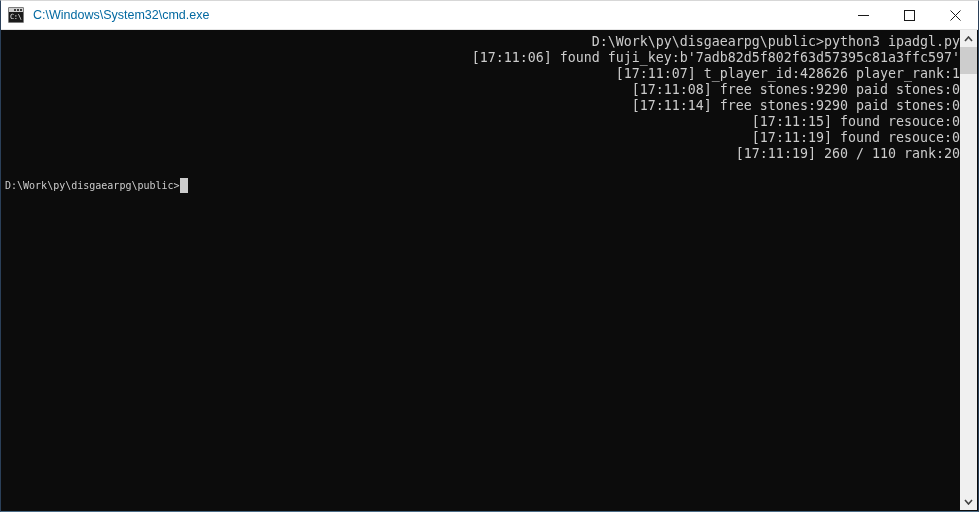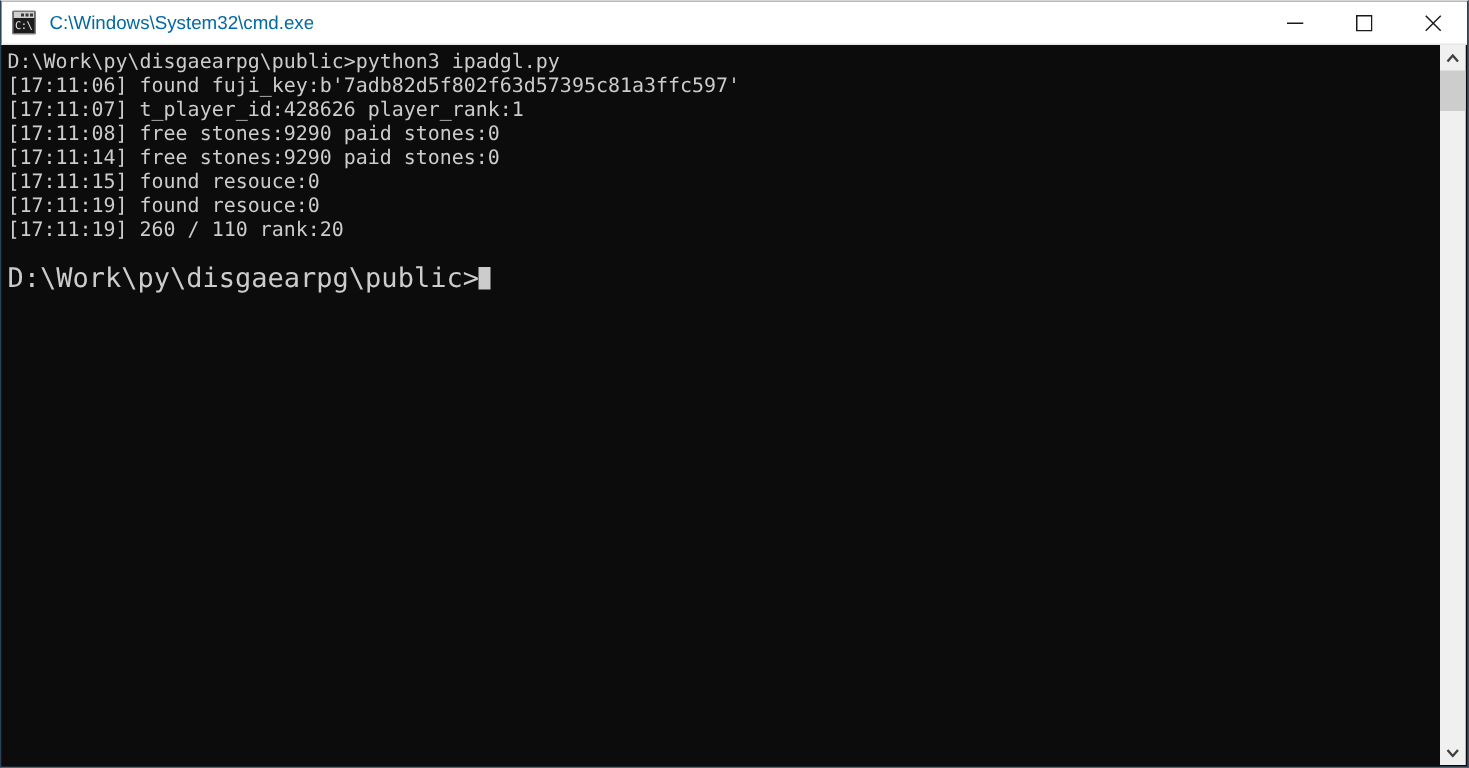--- a/index.html
+++ b/index.html
@@ -123,21 +123,21 @@
     box-sizing: border-box;
   }
   #console-lines {
     font-family: "DejaVu Sans Mono", "Liberation Mono", monospace;
     font-size: 13.3px;
     line-height: 16px;
     color: #cccccc;
     white-space: pre;
     letter-spacing: 0px;
   }
-  .line { height: 16px; }
+  .line { height: 16px; text-align: right; }
   .line.blank { height: 16px; }
   #prompt-line {
     display: flex;
     align-items: flex-start;
     height: 16px;
   }
   #cursor-block {
     display: inline-block;
     width: 8px;
     height: 15px;
@@ -214,21 +214,21 @@
           <line x1="0.5" y1="0.5" x2="10.5" y2="10.5" stroke="#1a1a1a" stroke-width="1"></line>
           <line x1="10.5" y1="0.5" x2="0.5" y2="10.5" stroke="#1a1a1a" stroke-width="1"></line>
         </svg>
       </button>
     </div>
   </div>
 
   <div id="terminal">
     <div id="console-lines"><div class="line">D:\Work\py\disgaearpg\public&gt;python3 ipadgl.py</div><div class="line">[17:11:06] found fuji_key:b'7adb82d5f802f63d57395c81a3ffc597'</div><div class="line">[17:11:07] t_player_id:428626 player_rank:1</div><div class="line">[17:11:08] free stones:9290 paid stones:0</div><div class="line">[17:11:14] free stones:9290 paid stones:0</div><div class="line">[17:11:15] found resouce:0</div><div class="line">[17:11:19] found resouce:0</div><div class="line">[17:11:19] 260 / 110 rank:20</div><div class="line blank">&nbsp;</div></div>
     <div id="prompt-line">
-      <span id="prompt-text" style="font-family:'DejaVu Sans Mono','Liberation Mono',monospace;font-size:18px;line-height:16px;color:#cccccc;white-space:pre;">D:\Work\py\disgaearpg\public&gt;</span>
+      <span id="prompt-text" style="font-family:'DejaVu Sans Mono','Liberation Mono',monospace;font-size:10px;line-height:16px;color:#cccccc;white-space:pre;">D:\Work\py\disgaearpg\public&gt;</span>
       <span id="cursor-block"></span>
     </div>
   </div>
 
   <div id="scrollbar">
     <button class="sb-btn">
       <svg width="9" height="6" viewBox="0 0 9 6">
         <path d="M1 5 L4.5 1 L8 5" fill="none" stroke="#424242" stroke-width="1.6"></path>
       </svg>
     </button>

